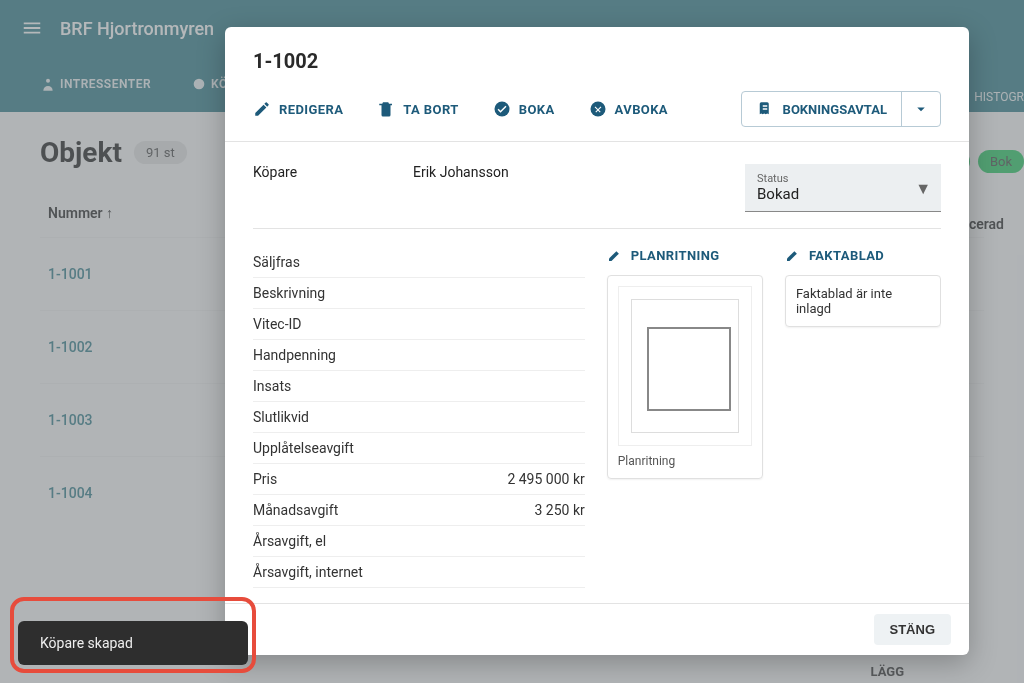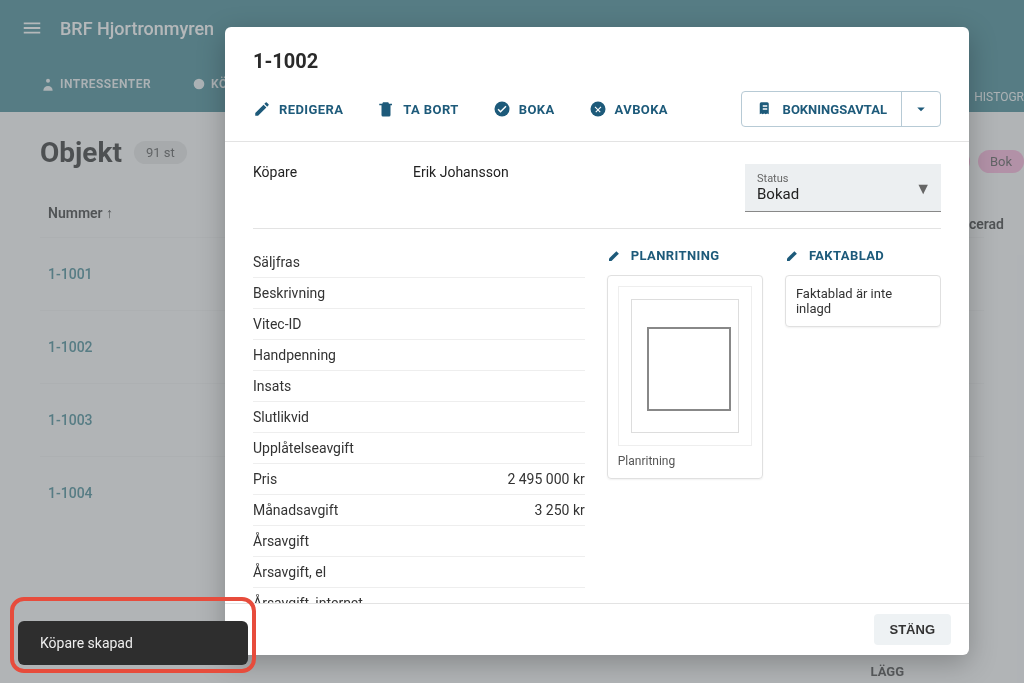--- a/index.html
+++ b/index.html
@@ -28,21 +28,21 @@
 .appbar-title { font-size: 18px; font-weight: 500; margin-left: 8px; }
 .appbar-tabs { display: flex; gap: 40px; padding: 0 40px; height: 56px; align-items: center; font-size: 12px; font-weight: 600; letter-spacing: 0.5px; }
 .appbar-tab { display: flex; flex-direction: row; align-items: center; gap: 4px; opacity: 0.9; }
 
 .page {
   padding: 24px 40px;
 }
 .page-title-row { display: flex; align-items: center; gap: 12px; margin-bottom: 20px;}
 .page-title { font-size: 28px; font-weight: 700; color: #1a1a1a; }
 .chip { background: #e0e0e0; border-radius: 14px; padding: 4px 12px; font-size: 13px; color: #444; }
-.chip2 { background: #f9a8d4; border-radius: 14px; padding: 4px 12px; font-size: 13px; color: #444; }
+.chip2 { background: #22c55e; border-radius: 14px; padding: 4px 12px; font-size: 13px; color: #444; }
 
 .table { width: 100%; border-collapse: collapse; }
 .table th { text-align: left; font-weight: 600; font-size: 14px; color: #222; padding: 16px 8px; }
 .table td { padding: 28px 8px; font-size: 14px; color: #333; border-top: 1px solid #eee;}
 .table td.num { color: #2d7a87; font-weight: 500; }
 
 .overlay {
   position: absolute; inset: 0;
   background: rgba(120,125,130,0.55);
 }
@@ -332,24 +332,20 @@
             </div>
             <div class="prop-row">
               <span class="lbl">Pris</span>
               <span class="val">2 495 000 kr</span>
             </div>
             <div class="prop-row">
               <span class="lbl">Månadsavgift</span>
               <span class="val">3 250 kr</span>
             </div>
             <div class="prop-row">
-              <span class="lbl">Årsavgift</span>
-              <span class="val"></span>
-            </div>
-            <div class="prop-row">
               <span class="lbl">Årsavgift, el</span>
               <span class="val"></span>
             </div>
             <div class="prop-row">
               <span class="lbl">Årsavgift, internet</span>
               <span class="val"></span>
             </div>
           </div>
       </div>
       <div class="col-mid">

